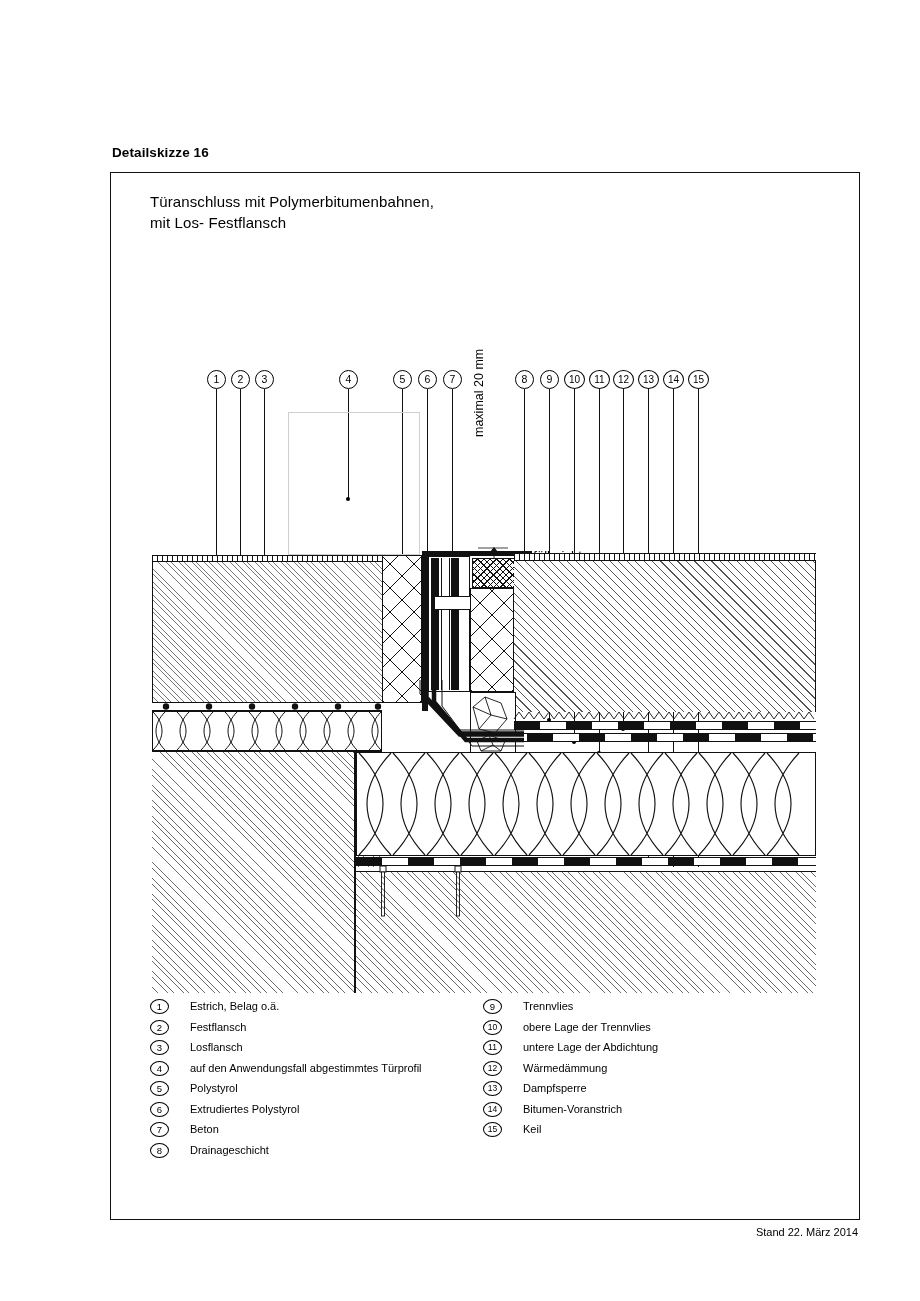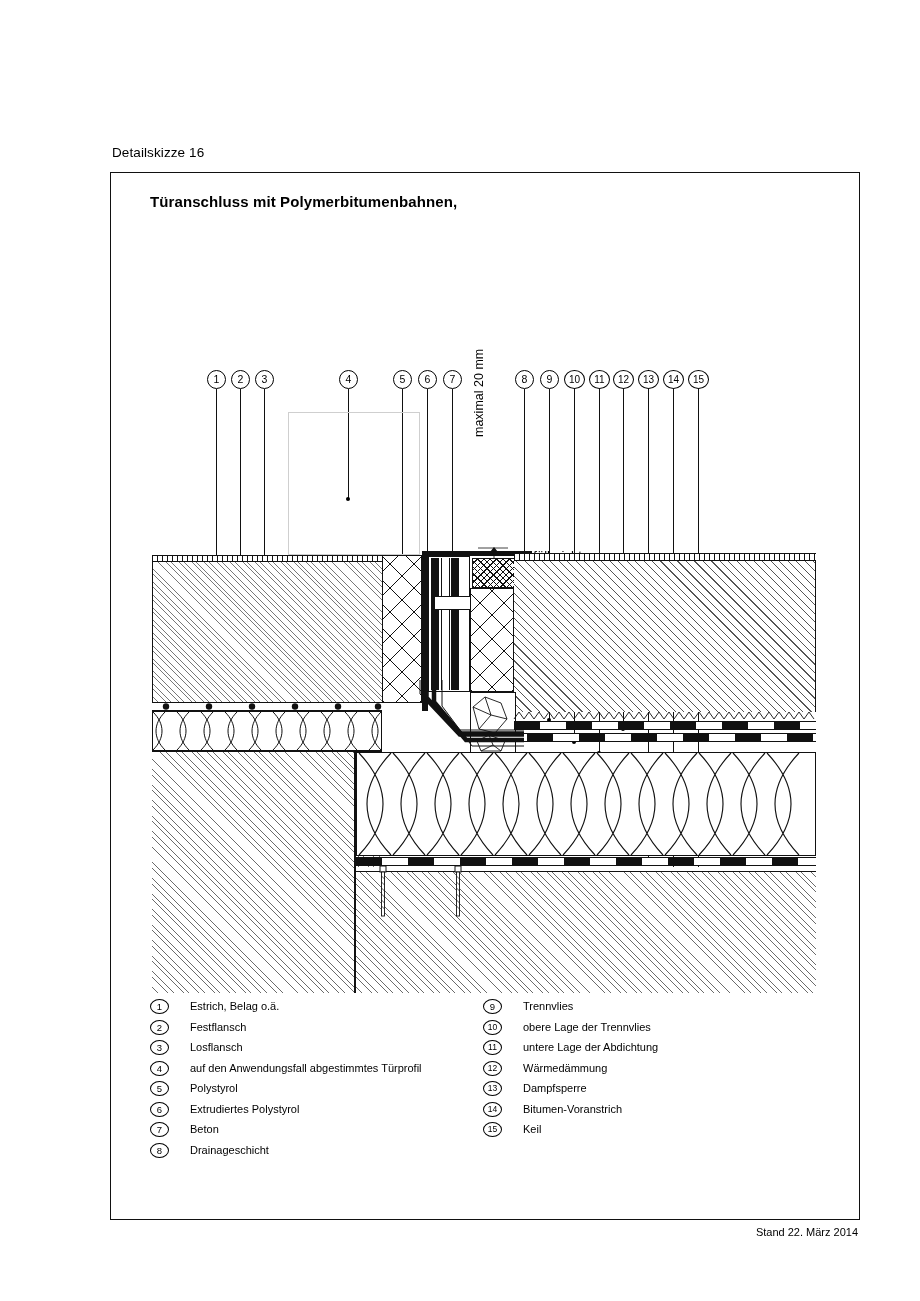--- a/index.html
+++ b/index.html
@@ -1,20 +1,20 @@
 <!DOCTYPE html>
 <html><head>
 <meta charset="utf-8">
 <style>
   html,body{margin:0;padding:0;background:#ffffff;}
   body{width:920px;height:1301px;position:relative;font-family:"Liberation Sans",sans-serif;color:#000;}
   .sheet{position:absolute;inset:0;}
-  #sheet-label{position:absolute;left:112px;top:145px;font-size:13.5px;letter-spacing:.1px;}
+  #sheet-label{position:absolute;left:112px;top:145px;font-size:13.5px;letter-spacing:.1px;font-weight:bold;}
   #frame{position:absolute;left:110px;top:172px;width:750px;height:1048px;border:1.6px solid #111;box-sizing:border-box;background:#fff;}
-  #title-block{position:absolute;left:150px;top:192px;font-size:15px;font-weight:bold;line-height:20.5px;letter-spacing:.1px;}
+  #title-block{position:absolute;left:150px;top:192px;font-size:15px;font-weight:normal;line-height:20.5px;letter-spacing:.1px;}
   #title-block div{white-space:pre;}
   #footer-date{position:absolute;right:62px;top:1226px;font-size:11px;}
   
   .callout{position:absolute;width:19px;height:19px;border:1.1px solid #000;border-radius:50%;
            font-size:10.5px;line-height:17px;text-align:center;background:#fff;box-sizing:border-box;}
   .callout.wide{width:21px;height:19px;font-size:10px;}
   .leader{position:absolute;width:0;border-left:.9px solid #111;}
   .leader-h{position:absolute;height:0;border-top:.9px solid #111;}
   .dot{position:absolute;width:4px;height:4px;background:#000;border-radius:50%;}
   
@@ -78,20 +78,21 @@
 <body>
 
 <div class="sheet">
 
   <div id="sheet-label">Detailskizze 16</div>
 
   <div id="frame"></div>
 
   <div id="title-block">
     <div>Türanschluss mit Polymerbitumenbahnen,</div>
+    <div>mit Los- Festflansch</div>
   </div>
 
   <div>
     <div class="callout" style="left:207px;top:370px">1</div>
     <div class="callout" style="left:231px;top:370px">2</div>
     <div class="callout" style="left:255px;top:370px">3</div>
     <div class="callout" style="left:339px;top:370px">4</div>
     <div class="callout" style="left:393px;top:370px">5</div>
     <div class="callout" style="left:418px;top:370px">6</div>
     <div class="callout" style="left:443px;top:370px">7</div>

